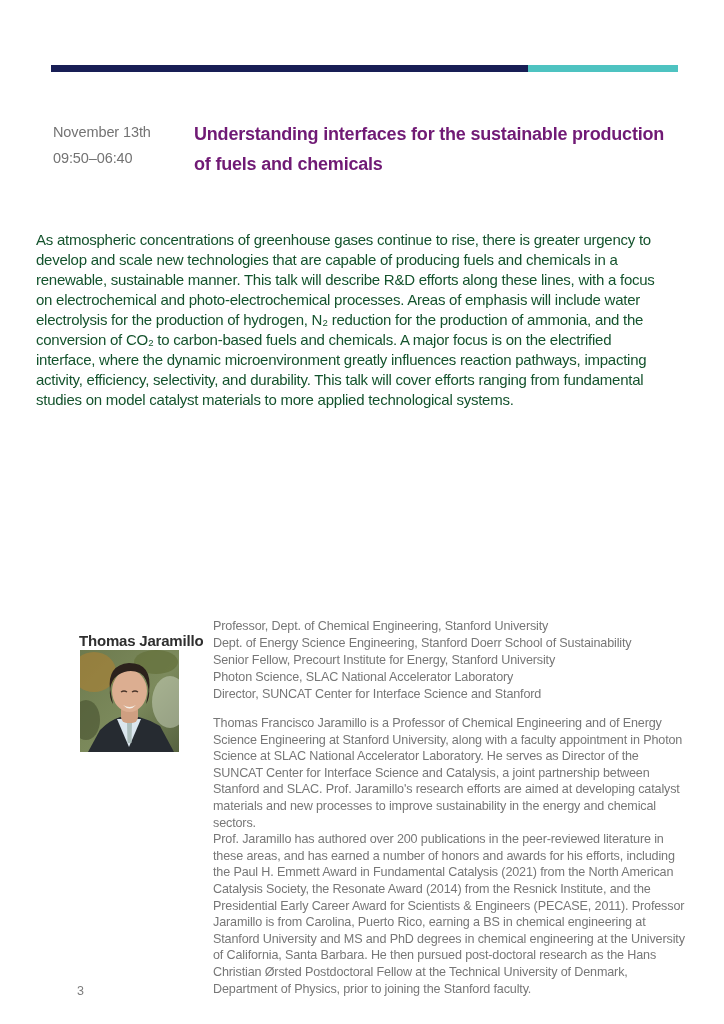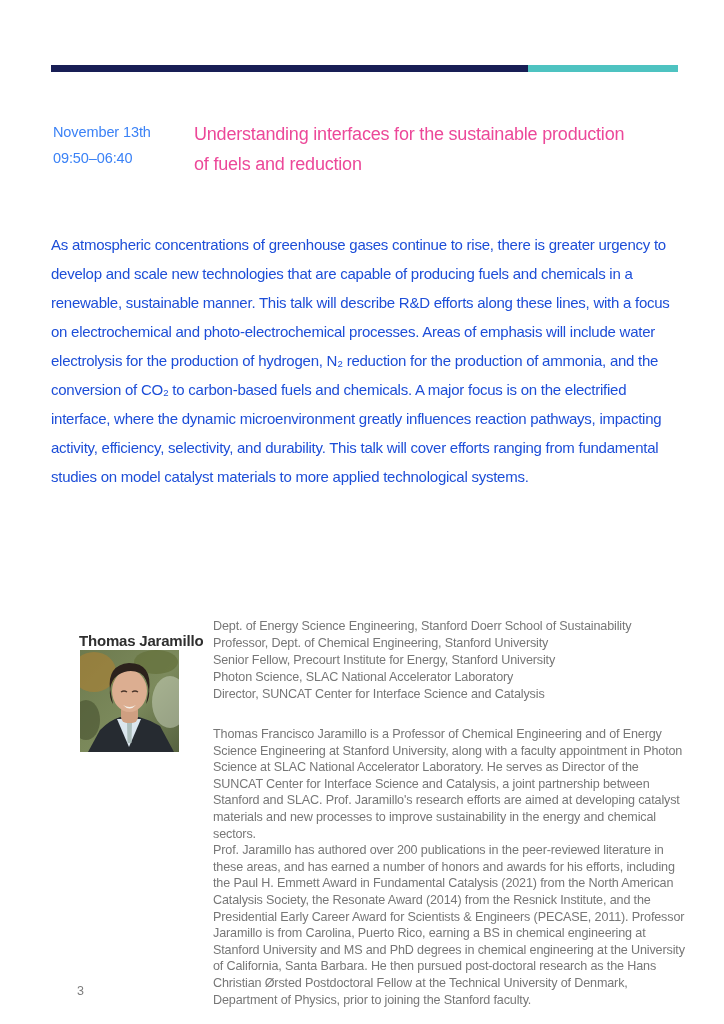--- a/index.html
+++ b/index.html
@@ -33,43 +33,43 @@
     position: absolute;
     left: 53px;
     top: 119px;
     display: flex;
     align-items: flex-start;
   }
   .session-datetime {
     width: 141px;
     font-size: 14.5px;
     line-height: 26px;
-    color: #3b82f6;
+    color: #737373;
     letter-spacing: -0.1px;
   }
   .session-title {
     width: 500px;
     margin: 0;
     font-size: 18px;
-    font-weight: normal;
+    font-weight: bold;
     line-height: 30px;
-    color: #ec4899;
+    color: #701a75;
     letter-spacing: -0.2px;
   }
 
   
   .abstract {
     position: absolute;
-    left: 51px;
+    left: 36px;
     top: 230px;
     width: 628px;
     margin: 0;
     font-size: 15px;
-    line-height: 29px;
-    color: #1d4ed8;
+    line-height: 20px;
+    color: #14532d;
     letter-spacing: -0.25px;
   }
 
   
   .speaker-name {
     position: absolute;
     left: 62px;
     top: 615px;
     margin: 17px;
     font-size: 15px;
@@ -97,21 +97,21 @@
   .affiliations {
     margin: 0;
     padding: 0;
     list-style: none;
     font-size: 12.6px;
     line-height: 17px;
     letter-spacing: -0.15px;
     white-space: nowrap;
   }
   .bio {
-    margin-top: 23px;
+    margin-top: 12px;
     width: 473px;
     font-size: 12.6px;
     line-height: 16.6px;
     letter-spacing: -0.15px;
   }
   .bio p { margin: 0; }
 
   
   .page-number {
     position: absolute;
@@ -131,21 +131,21 @@
     <div class="bar-teal"></div>
   </div>
 
   <div class="session-header">
     <div class="session-datetime">
       <div>November 13th</div>
       <div>09:50–06:40</div>
     </div>
     <h1 class="session-title">
       <div>Understanding interfaces for the sustainable production</div>
-      <div>of fuels and reduction</div>
+      <div>of fuels and chemicals</div>
     </h1>
   </div>
 
   <p class="abstract">As atmospheric concentrations of greenhouse gases continue to rise, there is greater urgency to develop and scale new technologies that are capable of producing fuels and chemicals in a renewable, sustainable manner. This talk will describe R&amp;D efforts along these lines, with a focus on electrochemical and photo-electrochemical processes. Areas of emphasis will include water electrolysis for the production of hydrogen, N₂ reduction for the production of ammonia, and the conversion of CO₂ to carbon-based fuels and chemicals. A major focus is on the electrified interface, where the dynamic microenvironment greatly influences reaction pathways, impacting activity, efficiency, selectivity, and durability. This talk will cover efforts ranging from fundamental studies on model catalyst materials to more applied technological systems.</p>
 
   <h2 class="speaker-name">Thomas Jaramillo</h2>
 
   <div class="speaker-photo">
     <svg viewBox="0 0 99 102" preserveAspectRatio="none">
       <defs>
@@ -169,25 +169,25 @@
       <path d="M30 38 Q29 48 33 54 L31 44 Z" fill="#2b211c"></path>
       <path d="M69 38 Q70 48 66 54 L68 44 Z" fill="#2b211c"></path>
       <path d="M41 42 Q44 40 47 42" stroke="#4a352a" stroke-width="1.4" fill="none"></path>
       <path d="M52 42 Q55 40 58 42" stroke="#4a352a" stroke-width="1.4" fill="none"></path>
       <path d="M43 55 Q49.5 59 56 55 Q49.5 62 43 55 Z" fill="#f4f1ea"></path>
     </svg>
   </div>
 
   <div class="speaker-details">
     <ul class="affiliations">
+      <li>Professor, Dept. of Chemical Engineering, Stanford University</li>
       <li>Dept. of Energy Science Engineering, Stanford Doerr School of Sustainability</li>
-      <li>Professor, Dept. of Chemical Engineering, Stanford University</li>
       <li>Senior Fellow, Precourt Institute for Energy, Stanford University</li>
       <li>Photon Science, SLAC National Accelerator Laboratory</li>
-      <li>Director, SUNCAT Center for Interface Science and Catalysis</li>
+      <li>Director, SUNCAT Center for Interface Science and Stanford</li>
     </ul>
     <div class="bio">
       <p>Thomas Francisco Jaramillo is a Professor of Chemical Engineering and of Energy Science Engineering at Stanford University, along with a faculty appointment in Photon Science at SLAC National Accelerator Laboratory. He serves as Director of the SUNCAT Center for Interface Science and Catalysis, a joint partnership between Stanford and SLAC. Prof. Jaramillo's research efforts are aimed at developing catalyst materials and new processes to improve sustainability in the energy and chemical sectors.</p>
       <p>Prof. Jaramillo has authored over 200 publications in the peer-reviewed literature in these areas, and has earned a number of honors and awards for his efforts, including the Paul H. Emmett Award in Fundamental Catalysis (2021) from the North American Catalysis Society, the Resonate Award (2014) from the Resnick Institute, and the Presidential Early Career Award for Scientists &amp; Engineers (PECASE, 2011). Professor Jaramillo is from Carolina, Puerto Rico, earning a BS in chemical engineering at Stanford University and MS and PhD degrees in chemical engineering at the University of California, Santa Barbara. He then pursued post-doctoral research as the Hans Christian Ørsted Postdoctoral Fellow at the Technical University of Denmark, Department of Physics, prior to joining the Stanford faculty.</p>
     </div>
   </div>
 
   <div class="page-number">3</div>
 
 </div>

